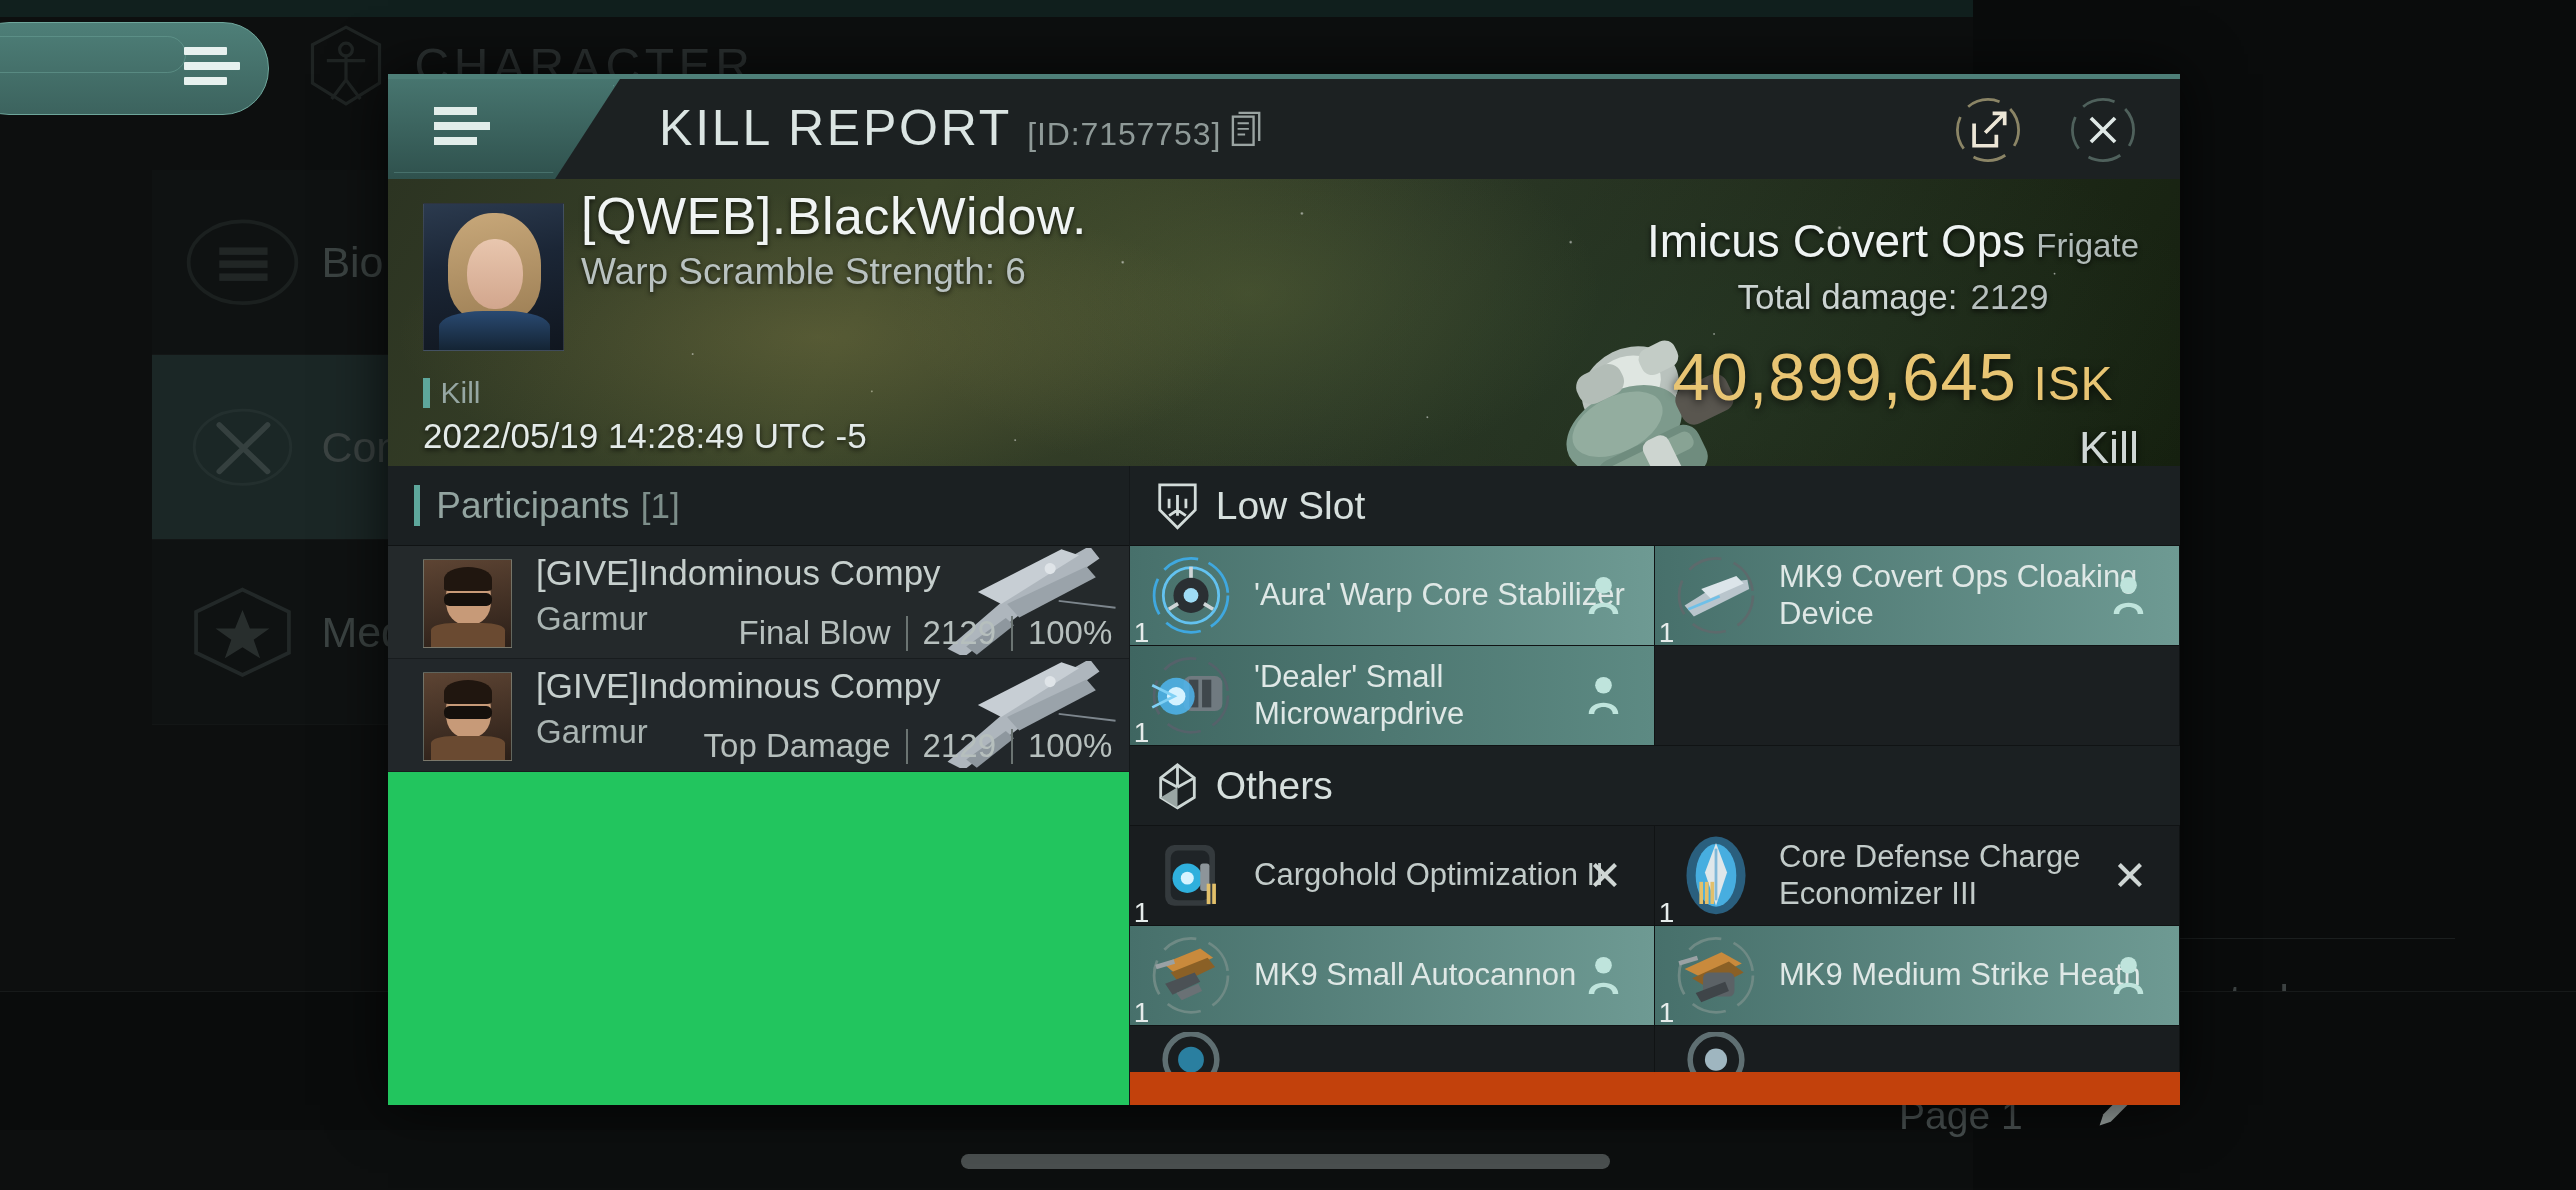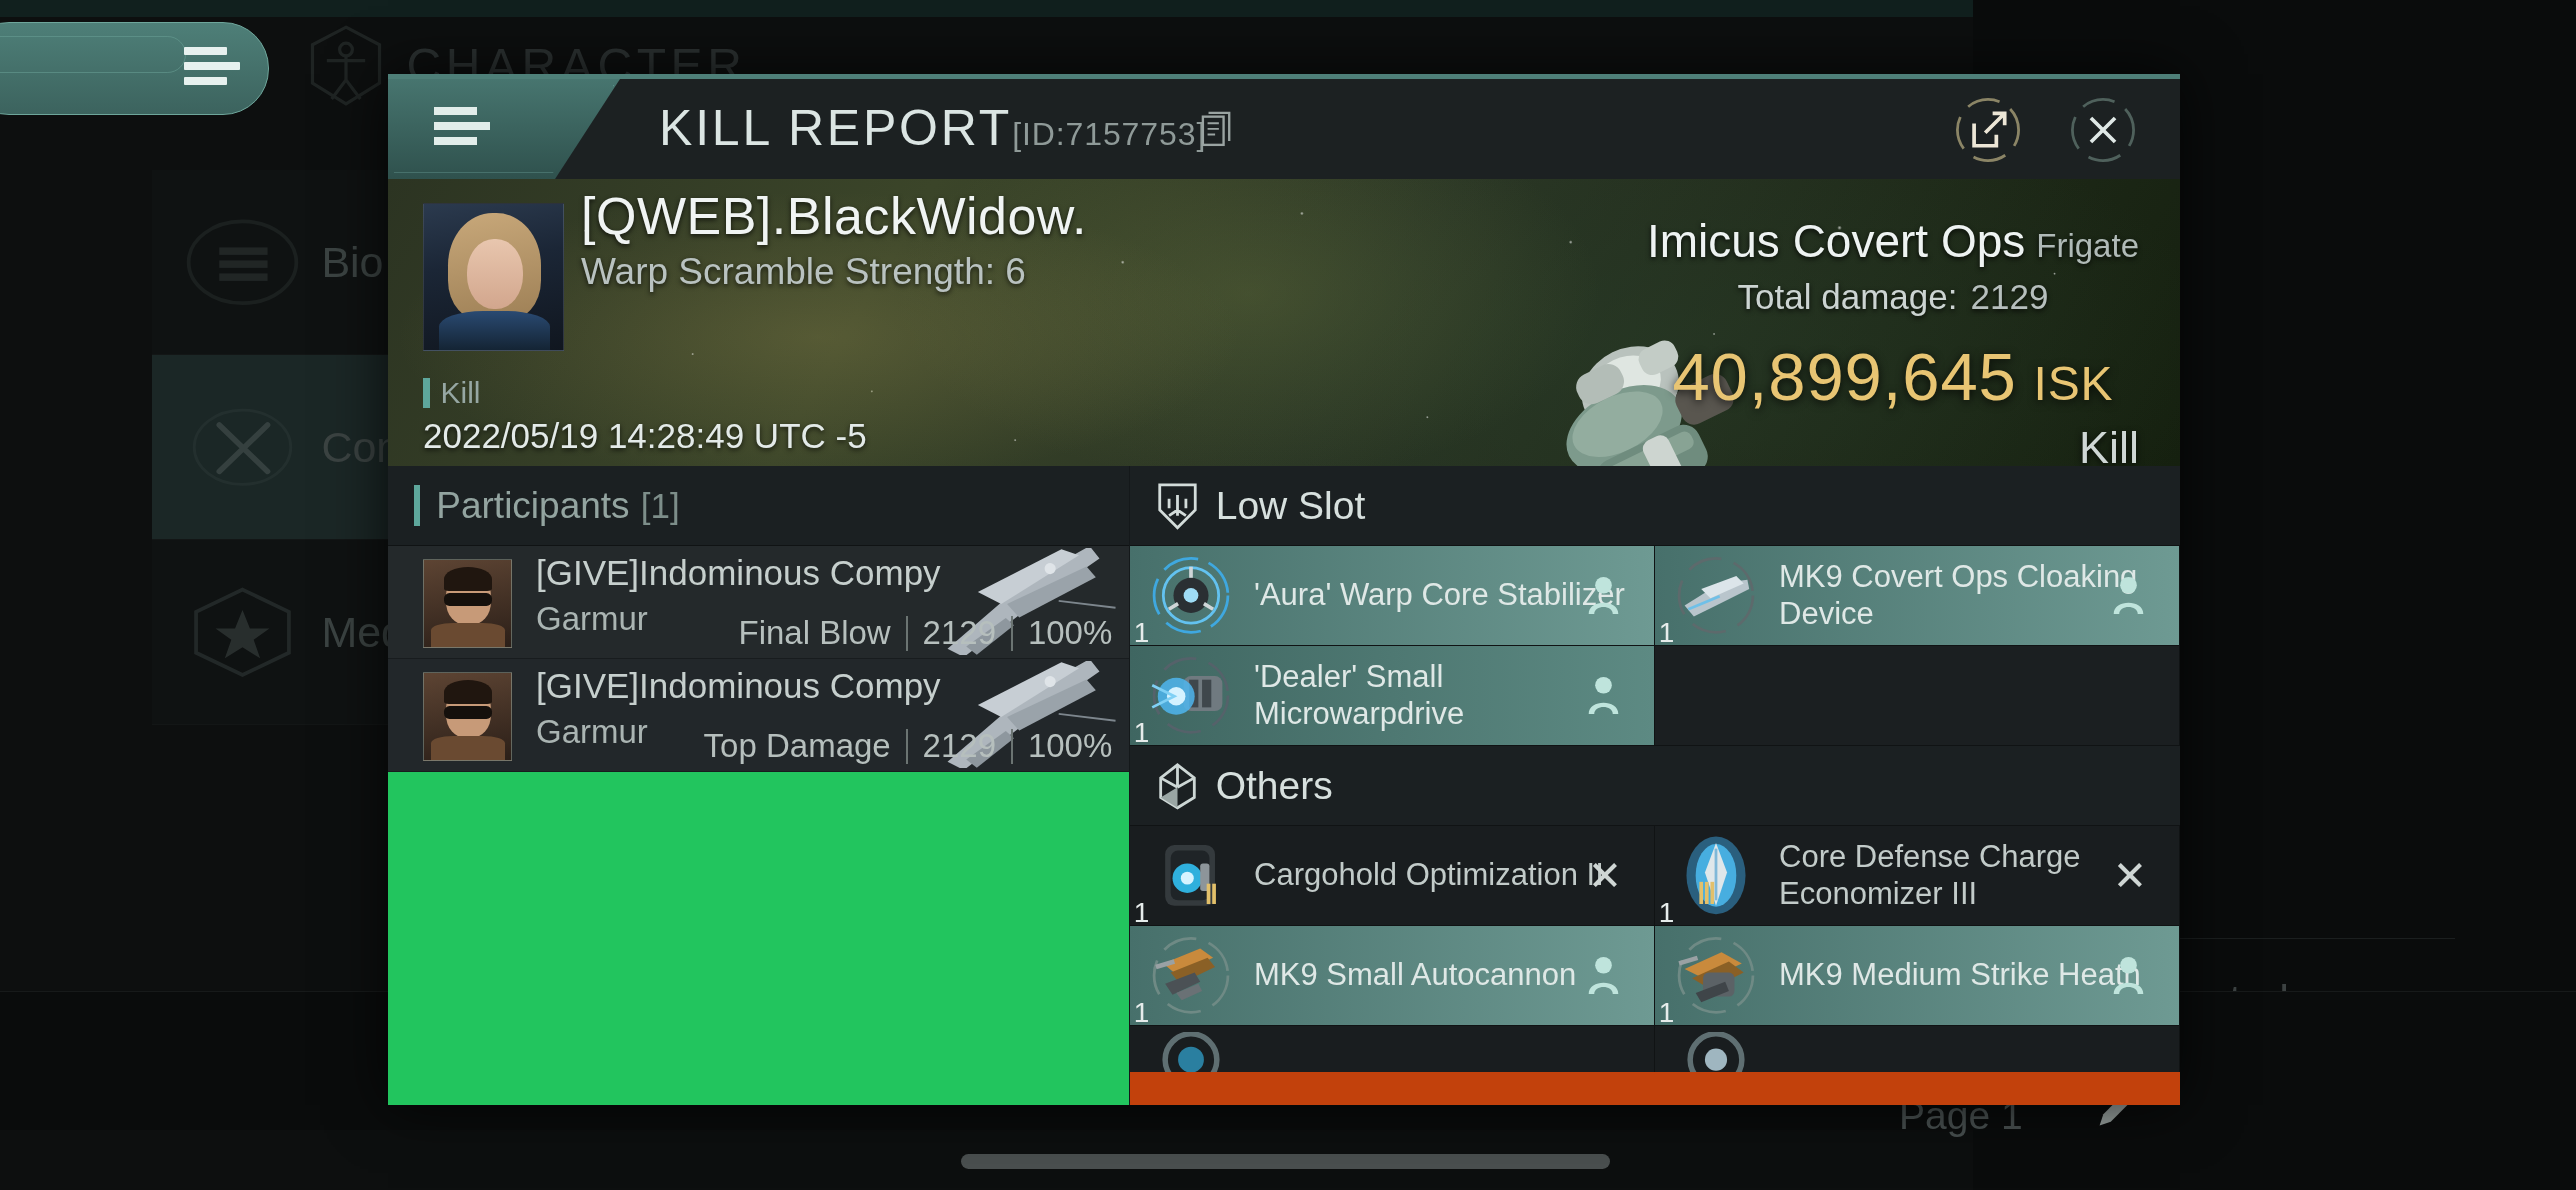--- a/index.html
+++ b/index.html
@@ -19,21 +19,21 @@
       border-radius:20.4px; border:1.9px solid #69a096; opacity:.55; }
   .bg-menu-icon{ position:absolute; right:28px; top:24px; width:56px; height:45px; }
   .bg-menu-icon i{ display:block; height:8.3px; background:#e7f1ef; margin-bottom:6.5px; border-radius:0.9px;}
   .bg-menu-icon i:nth-child(1){ width:43px;}
   .bg-menu-icon i:nth-child(2){ width:56px;}
   .bg-menu-icon i:nth-child(3){ width:43px;}
 
   .bg-char-title{ position:absolute; left:306px; top:24px; display:flex; align-items:center;
       gap:20.4px; color:#2b3130; }
   .bg-char-title .glyph{ width:80px; height:83px; opacity:.55; }
-  .bg-char-title .txt{ font-size:48px; letter-spacing:4.6px; color:#2c3232; }
+  .bg-char-title .txt{ font-size:48px; letter-spacing:4.6px; color:#2c3232;margin-left:8px; }
 
   .bg-close{ position:absolute; right:249px; top:28px; width:96px; height:96px;}
   .bg-close svg{ width:96px; height:96px; opacity:.45;}
 
   .bg-sidebar{ position:absolute; left:152px; top:170px; width:334px; height:575px; }
   .bg-side-item{ height:185px; display:flex; align-items:center; gap:20.4px; padding-left:32px;
       border-bottom:0.9px solid #131616; background:#0f1212; }
   .bg-side-item.active{ background:#1b2726; }
   .bg-side-item .ico{ width:117px; height:96px; opacity:.45; flex:0 0 auto;}
   .bg-side-item .lbl{ color:#3b4342; font-size:43px; white-space:nowrap; overflow:hidden;}
@@ -70,21 +70,21 @@
       clip-path: polygon(0 0, 100% 0, 72% 100%, 0 100%); }
   .m-burger-tab::after{ content:""; position:absolute; left:5.6px; top:5.6px; right:5.6px; bottom:5.6px;
       border-right:1.9px solid rgba(140,200,190,.45); border-bottom:1.9px solid rgba(140,200,190,.25);
       clip-path: polygon(0 0, 100% 0, 72% 100%, 0 100%);}
   .m-burger{ position:absolute; left:46px; top:28px; width:56px; height:45px; z-index:2;}
   .m-burger i{ display:block; height:8.3px; background:#e2edea; margin-bottom:6.5px;}
   .m-burger i:nth-child(1){ width:43px;}
   .m-burger i:nth-child(2){ width:56px;}
   .m-burger i:nth-child(3){ width:43px;}
 
-  .m-title{ position:absolute; left:271px; top:20.4px; display:flex; align-items:baseline; }
+  .m-title{ position:absolute; left:271px; top:20.4px; display:flex; align-items:baseline; gap:15px;}
   .m-title .t{ font-size:50px; letter-spacing:2.8px; color:#dbe5e3;}
   .m-title .id{ font-size:32px; color:#8f9a98; letter-spacing:0.9px;}
   .m-copy{ width:32px; height:35px; align-self:center; margin-left:-5.6px;}
 
   .m-actions{ position:absolute; right:39px; top:13px; display:flex; gap:39px;}
   .act-btn{ width:76px; height:76px; position:relative;}
   .act-btn svg{ width:76px; height:76px;}
 
   
   .banner{ position:relative; height:287px; overflow:hidden;

